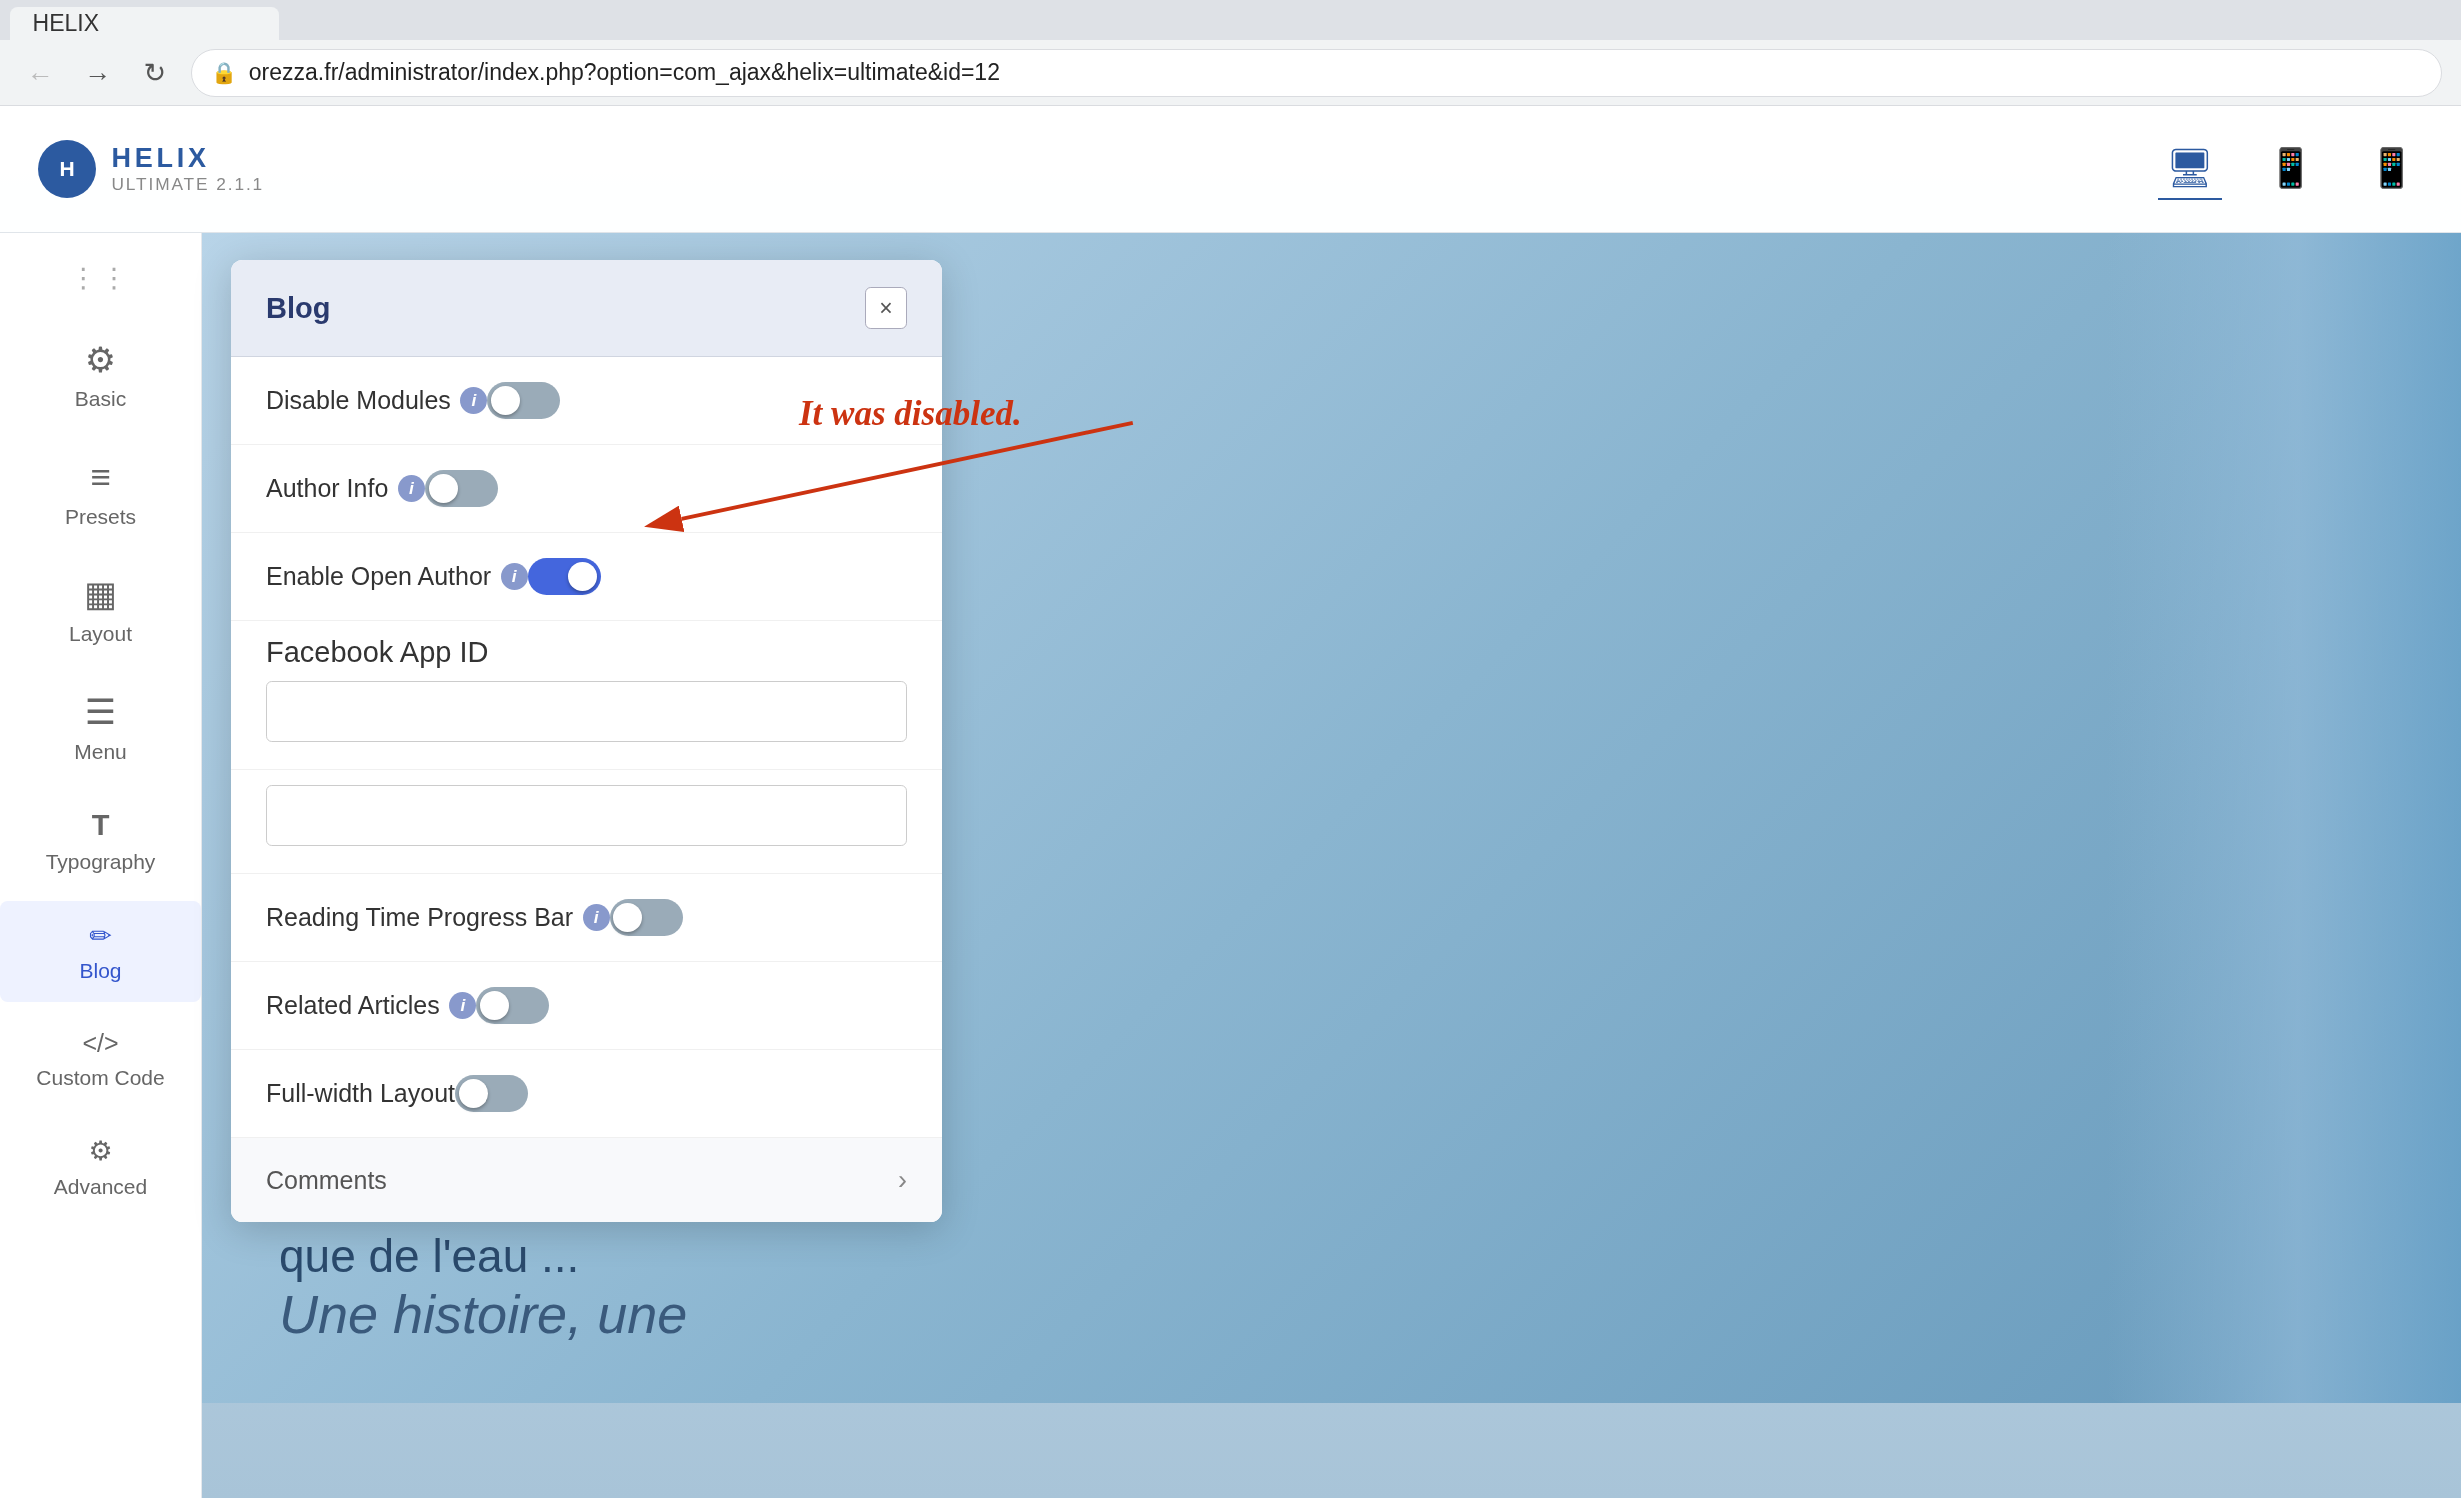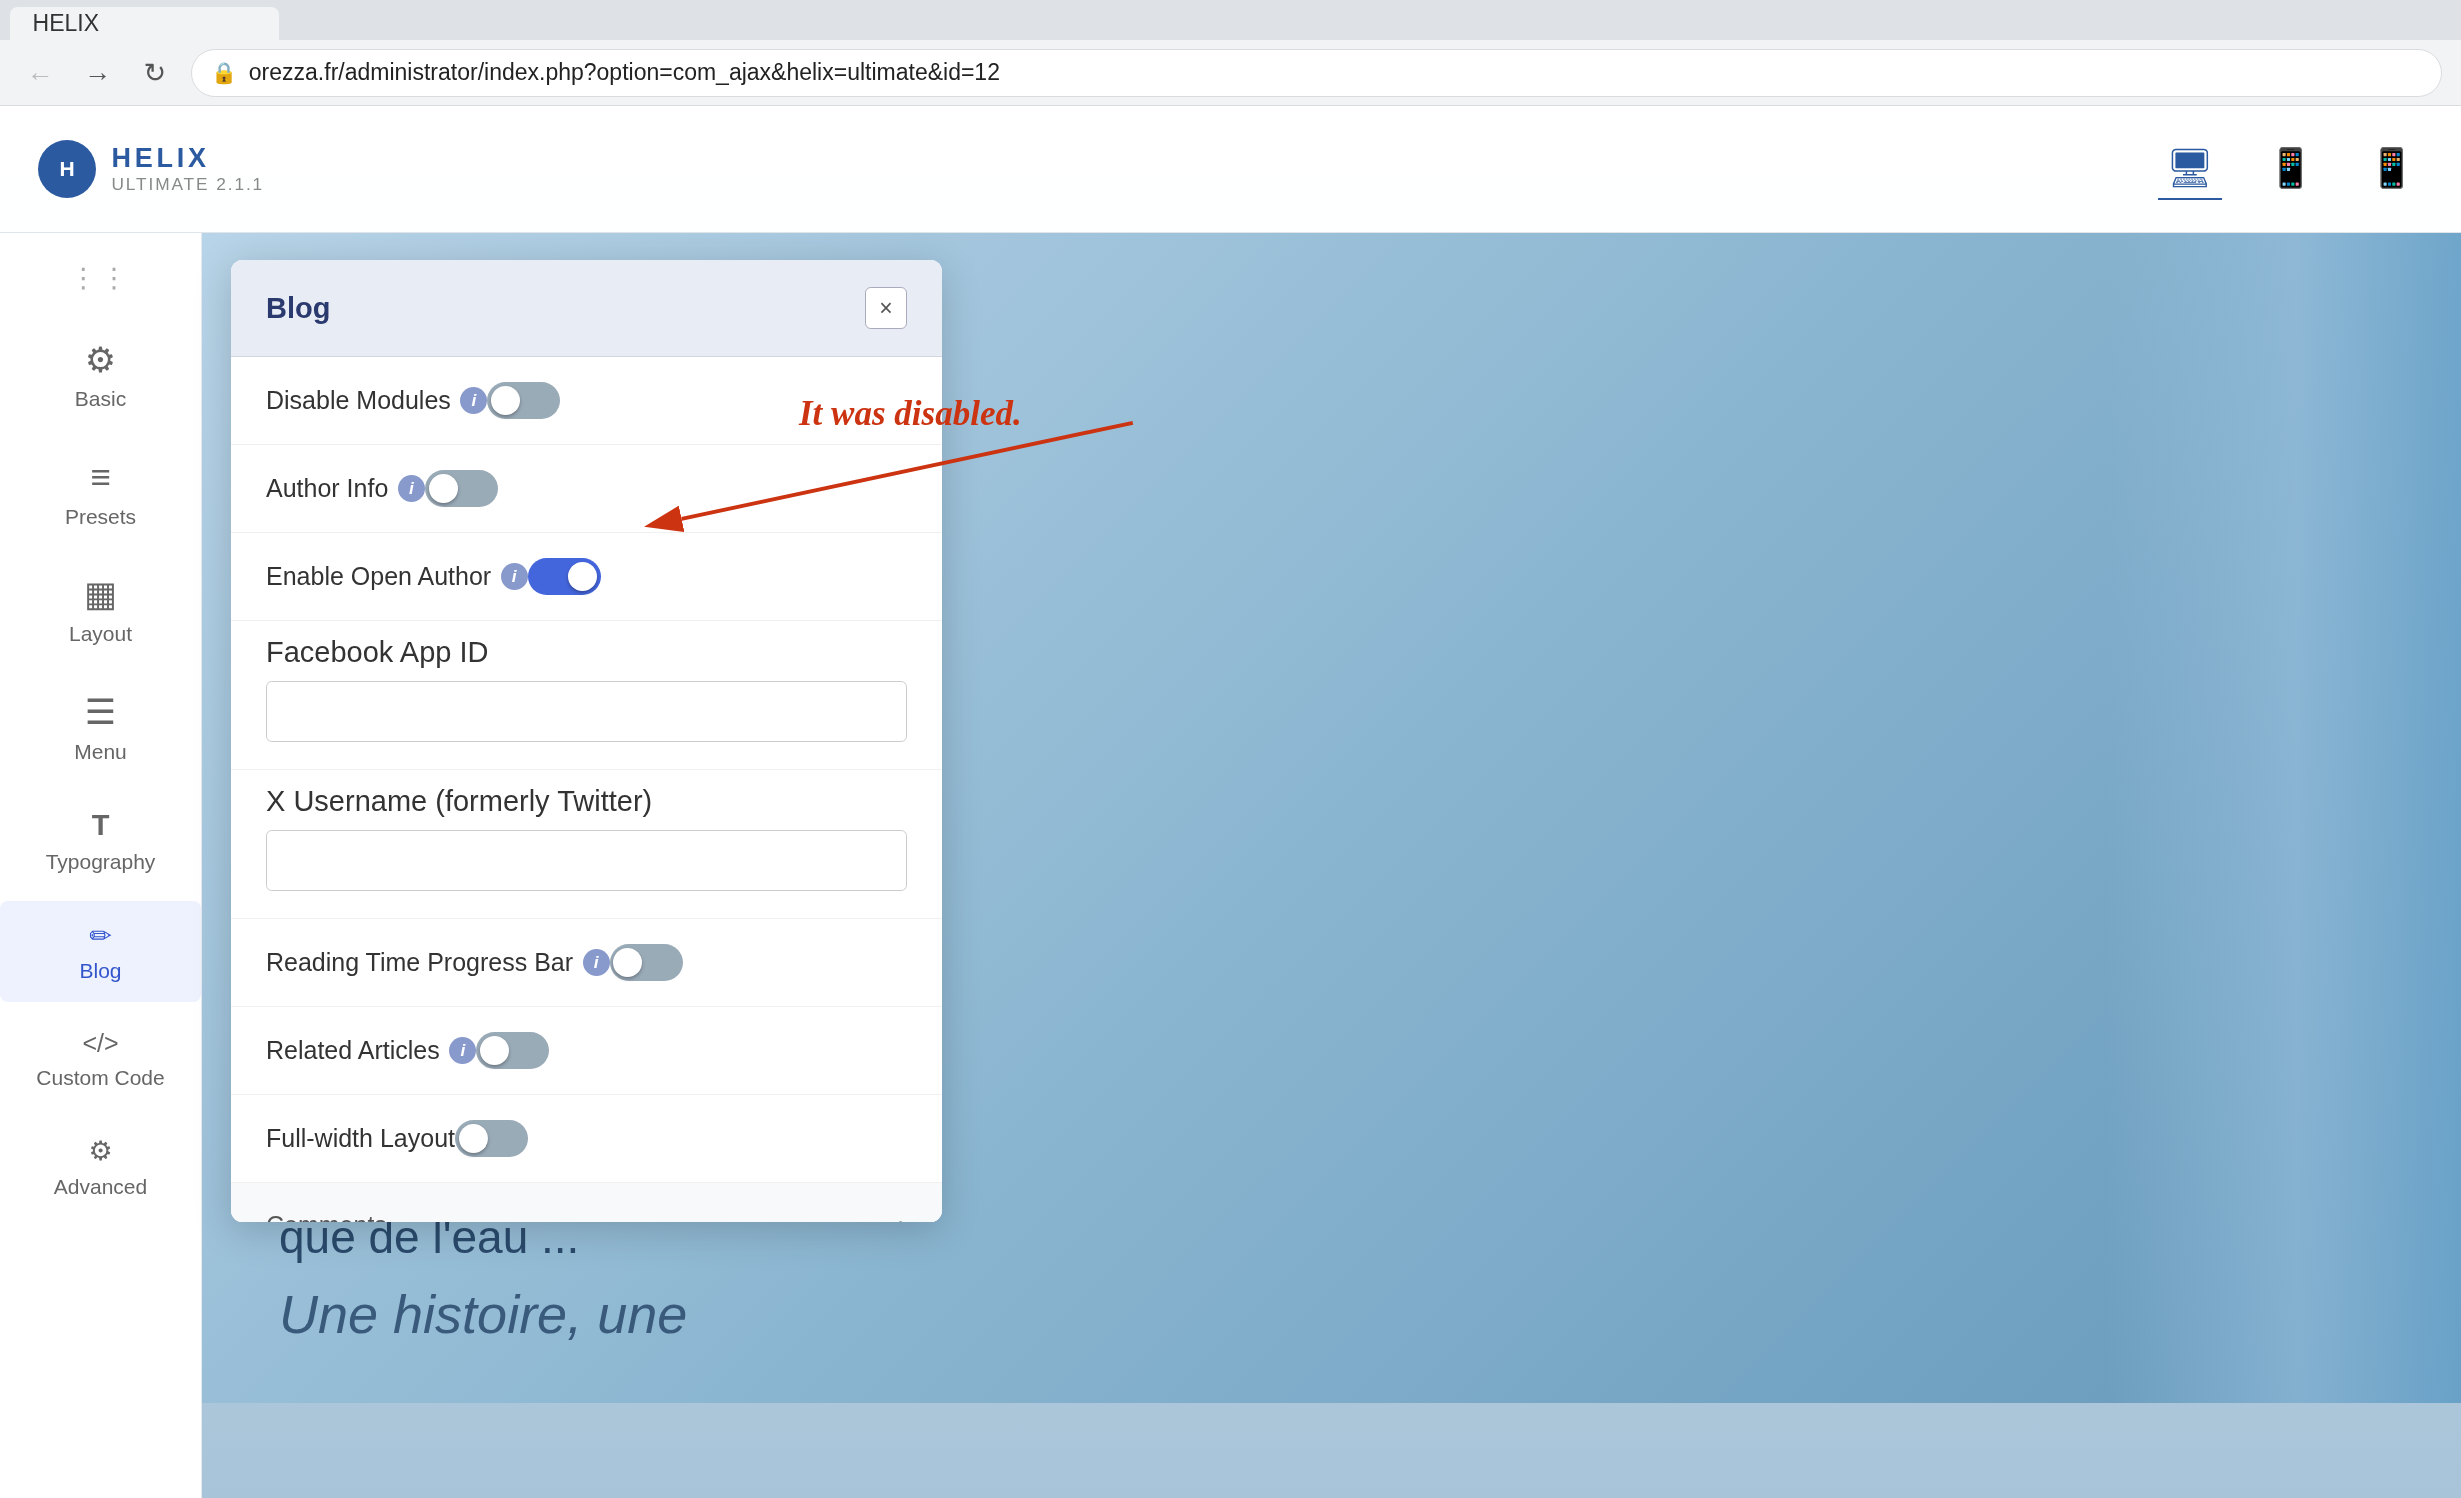--- a/index.html
+++ b/index.html
@@ -320,21 +320,21 @@
       display: flex;
       align-items: flex-end;
       padding-bottom: 58px;
     }
     .hero-text {
       padding: 0 77px;
       color: #1a3a5c;
     }
     .hero-brand { font-size: 154px; font-weight: 900; color: #1a3a5c; letter-spacing: -3.8px; }
     .hero-subtitle { font-size: 46px; color: #2a4a6c; }
-    .hero-italic { font-size: 54px; font-style: italic; color: #3a5a7c; margin-top: 19px; }
+    .hero-italic { font-size: 54px; font-style: italic; color: #3a5a7c; }
     .water-splash {
       position: absolute;
       right: -29px;
       top: 0;
       bottom: 0;
       width: 384px;
       background: linear-gradient(90deg, transparent, rgba(150, 190, 220, 0.6), rgba(100, 160, 200, 0.8));
       border-radius: 19px 0 0 19px;
     }
     .mineral-text {
@@ -472,21 +472,20 @@
           <div class="toggle-knob"></div>
         </div>
       </div>
 
       <div class="setting-input-row">
         <div class="input-label">Facebook App ID</div>
         <input class="text-input" type="text" value="" style="">
       </div>
 
       <div class="setting-input-row">
-        <div class="input-label">X Username (formerly Twitter)</div>
         <input class="text-input" type="text" value="" style="">
       </div>
 
       <div class="setting-row">
         <span class="setting-label">
           <span>Reading Time Progress Bar</span>
           <span class="info-icon">i</span>
         </span>
         <div class="toggle off">
           <div class="toggle-knob"></div>

